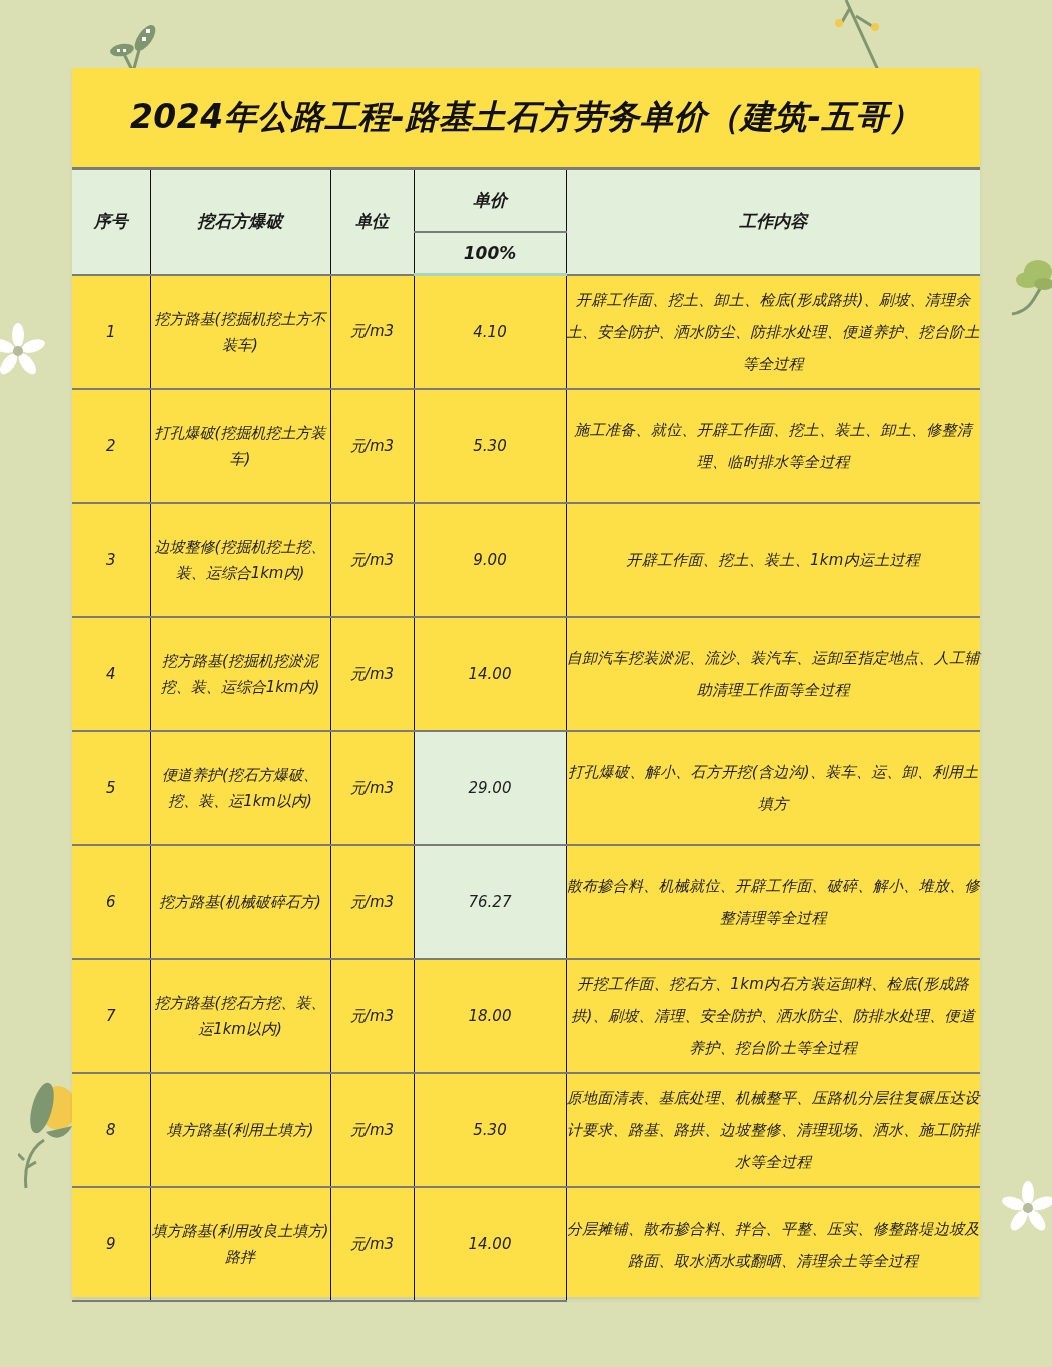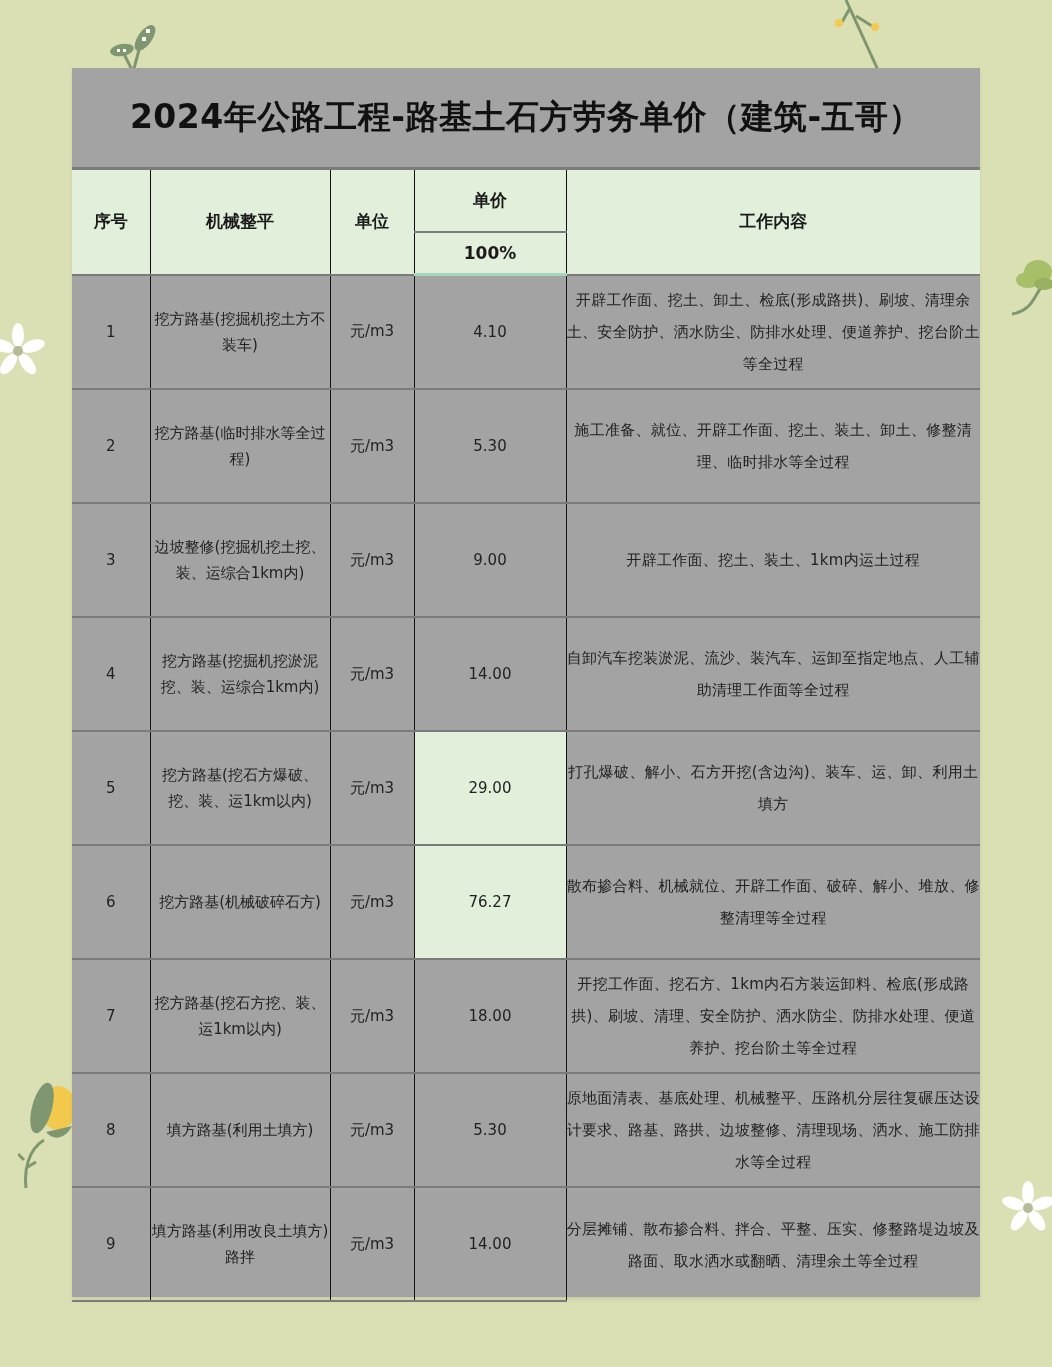--- a/index.html
+++ b/index.html
@@ -8,22 +8,23 @@
     background: #dbe0b4;
     position: relative;
     overflow: hidden;
     font-family: "DejaVu Sans", "Liberation Sans", sans-serif;
   }
   .deco { position: absolute; }
   .card {
     position: absolute;
     left: 72px; top: 68px;
     width: 908px; height: 1229px;
-    background: #a3a3a3;
+    background: #fde047;
     box-shadow: 0 3px 4px rgba(0,0,0,0.08);
+    font-style: italic;
   }
   .title {
     position: absolute;
     left: 0; top: 0; width: 908px; height: 99px;
     display: flex; align-items: center; justify-content: center;
     font-size: 33px; font-weight: bold; color: #111;
     letter-spacing: 0.5px;
   }
   table.grid {
     position: absolute;
@@ -126,61 +127,61 @@
     <colgroup>
       <col style="width:78px">
         <col style="width:180px">
         <col style="width:84px">
         <col style="width:152px">
         <col style="width:414px">
     </colgroup>
     <thead>
       <tr class="hrow1">
         <th rowspan="2">序号</th>
-        <th rowspan="2">机械整平</th>
+        <th rowspan="2">挖石方爆破</th>
         <th rowspan="2">单位</th>
         <th>单价</th>
         <th rowspan="2">工作内容</th>
       </tr>
       <tr class="hrow2">
         <th>100%</th>
       </tr>
     </thead>
     <tbody>
       <tr class="drow">
         <td>1</td>
         <td class="name">挖方路基(挖掘机挖土方不装车)</td>
         <td>元/m3</td>
         <td class="price">4.10</td>
         <td class="desc">开辟工作面、挖土、卸土、检底(形成路拱)、刷坡、清理余土、安全防护、洒水防尘、防排水处理、便道养护、挖台阶土等全过程</td>
       </tr>
       <tr class="drow">
         <td>2</td>
-        <td class="name">挖方路基(临时排水等全过程)</td>
+        <td class="name">打孔爆破(挖掘机挖土方装车)</td>
         <td>元/m3</td>
         <td class="price">5.30</td>
         <td class="desc">施工准备、就位、开辟工作面、挖土、装土、卸土、修整清理、临时排水等全过程</td>
       </tr>
       <tr class="drow">
         <td>3</td>
         <td class="name">边坡整修(挖掘机挖土挖、装、运综合1km内)</td>
         <td>元/m3</td>
         <td class="price">9.00</td>
         <td class="desc">开辟工作面、挖土、装土、1km内运土过程</td>
       </tr>
       <tr class="drow">
         <td>4</td>
         <td class="name">挖方路基(挖掘机挖淤泥挖、装、运综合1km内)</td>
         <td>元/m3</td>
         <td class="price">14.00</td>
         <td class="desc">自卸汽车挖装淤泥、流沙、装汽车、运卸至指定地点、人工辅助清理工作面等全过程</td>
       </tr>
       <tr class="drow">
         <td>5</td>
-        <td class="name">挖方路基(挖石方爆破、挖、装、运1km以内)</td>
+        <td class="name">便道养护(挖石方爆破、挖、装、运1km以内)</td>
         <td>元/m3</td>
         <td class="price hl">29.00</td>
         <td class="desc">打孔爆破、解小、石方开挖(含边沟)、装车、运、卸、利用土填方</td>
       </tr>
       <tr class="drow">
         <td>6</td>
         <td class="name">挖方路基(机械破碎石方)</td>
         <td>元/m3</td>
         <td class="price hl">76.27</td>
         <td class="desc">散布掺合料、机械就位、开辟工作面、破碎、解小、堆放、修整清理等全过程</td>

